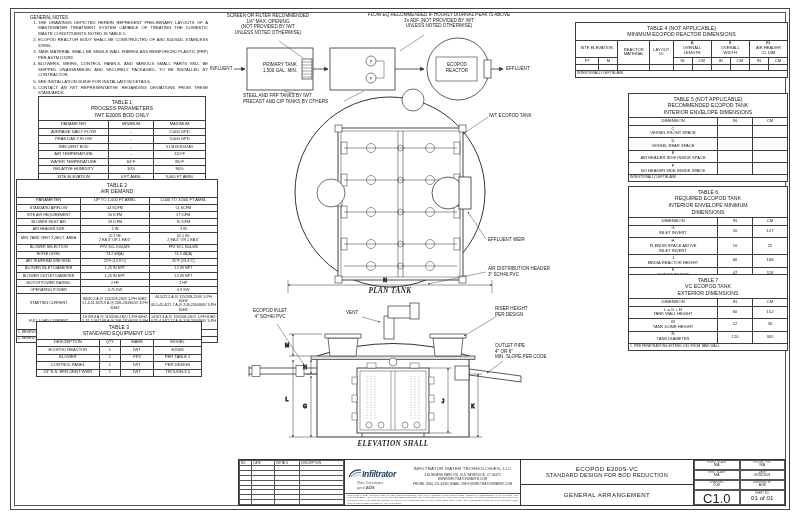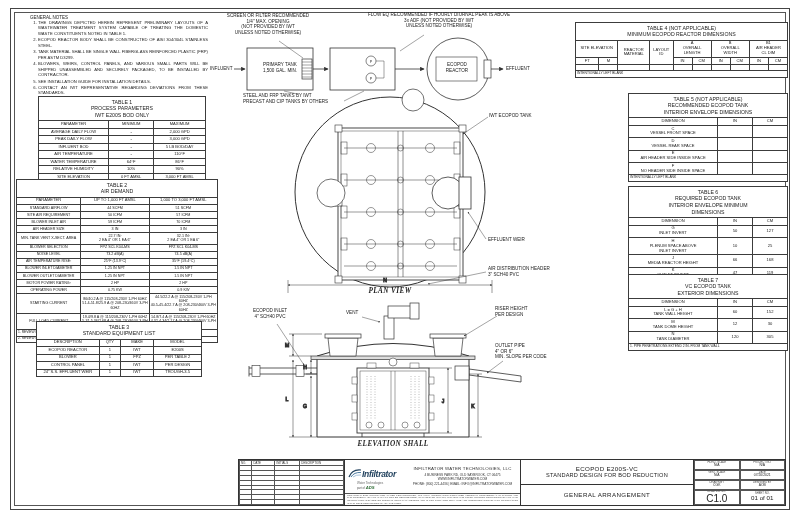--- a/index.html
+++ b/index.html
@@ -42,21 +42,21 @@
   .fineprint{height:11px;font-size:2.5px;line-height:1.15;color:#555;padding:0.5px 2px;text-align:justify;overflow:hidden}
   .titlecell{width:173px;border-right:0.8px solid #333;display:flex;flex-direction:column}
   .tc-top{flex:1.15;border-bottom:0.8px solid #333;display:flex;flex-direction:column;justify-content:center;text-align:center}
   .tb-title1{font-size:6.2px;letter-spacing:.3px}
   .tb-title2{font-size:5.6px;letter-spacing:.2px}
   .tc-bottom{flex:1;display:flex;align-items:center;justify-content:center;font-size:6.2px;letter-spacing:.4px}
   .infogrid{flex:1;display:grid;grid-template-columns:1fr 1fr;grid-template-rows:10px 10px 10px 1fr}
   .ig-cell{border:0.4px solid #555;display:flex;flex-direction:column;align-items:center;justify-content:center;overflow:hidden}
   .ig-label{font-size:2.7px;color:#444;line-height:1}
   .ig-value{font-size:3.4px;line-height:1.1}
-  .ig-big .ig-value{font-size:10px}
+  .ig-big .ig-value{font-size:13px}
   .ig-big2 .ig-value{font-size:6.2px}
 </style>
 </head>
 <body>
 
 <div class="sheet">
   <div class="frame-outer"></div>
   <div class="frame-inner"></div>
 
   <svg class="linework" width="800" height="518" viewBox="0 0 800 518">
@@ -684,21 +684,21 @@
 1,500 GAL. MIN.</div>
   <div class="lbl center" style="left:437px;top:62px;width:40px">ECOPOD
 REACTOR</div>
   <div class="lbl" style="left:506px;top:66px">EFFLUENT</div>
   <div class="lbl" style="left:243px;top:93px;width:120px">STEEL AND FRP TANKS BY IWT
 PRECAST AND CIP TANKS BY OTHERS</div>
   <div class="lbl" style="left:489px;top:113px;width:80px">IWT ECOPOD TANK</div>
   <div class="lbl" style="left:488px;top:237px;width:60px">EFFLUENT WEIR</div>
   <div class="lbl" style="left:488px;top:266px;width:92px">AIR DISTRIBUTION HEADER
 3" SCH40 PVC</div>
-  <div class="lbl vtitle center" style="left:338px;top:287px;width:104px">PLAN VIEW</div>
+  <div class="lbl vtitle center" style="left:338px;top:287px;width:104px">PLAN TANK</div>
   <div class="lbl center" style="left:238px;top:308px;width:64px">ECOPOD INLET
 4" SCH40 PVC</div>
   <div class="lbl" style="left:346px;top:310px">VENT</div>
   <div class="lbl" style="left:495px;top:306px;width:58px">RISER HEIGHT
 PER DESIGN</div>
   <div class="lbl" style="left:495px;top:343px;width:76px">OUTLET PIPE
 4" OR 6"
 MIN. SLOPE PER CODE</div>
   <div class="lbl vtitle center" style="left:341px;top:440px;width:104px">ELEVATION SHALL</div>
 

